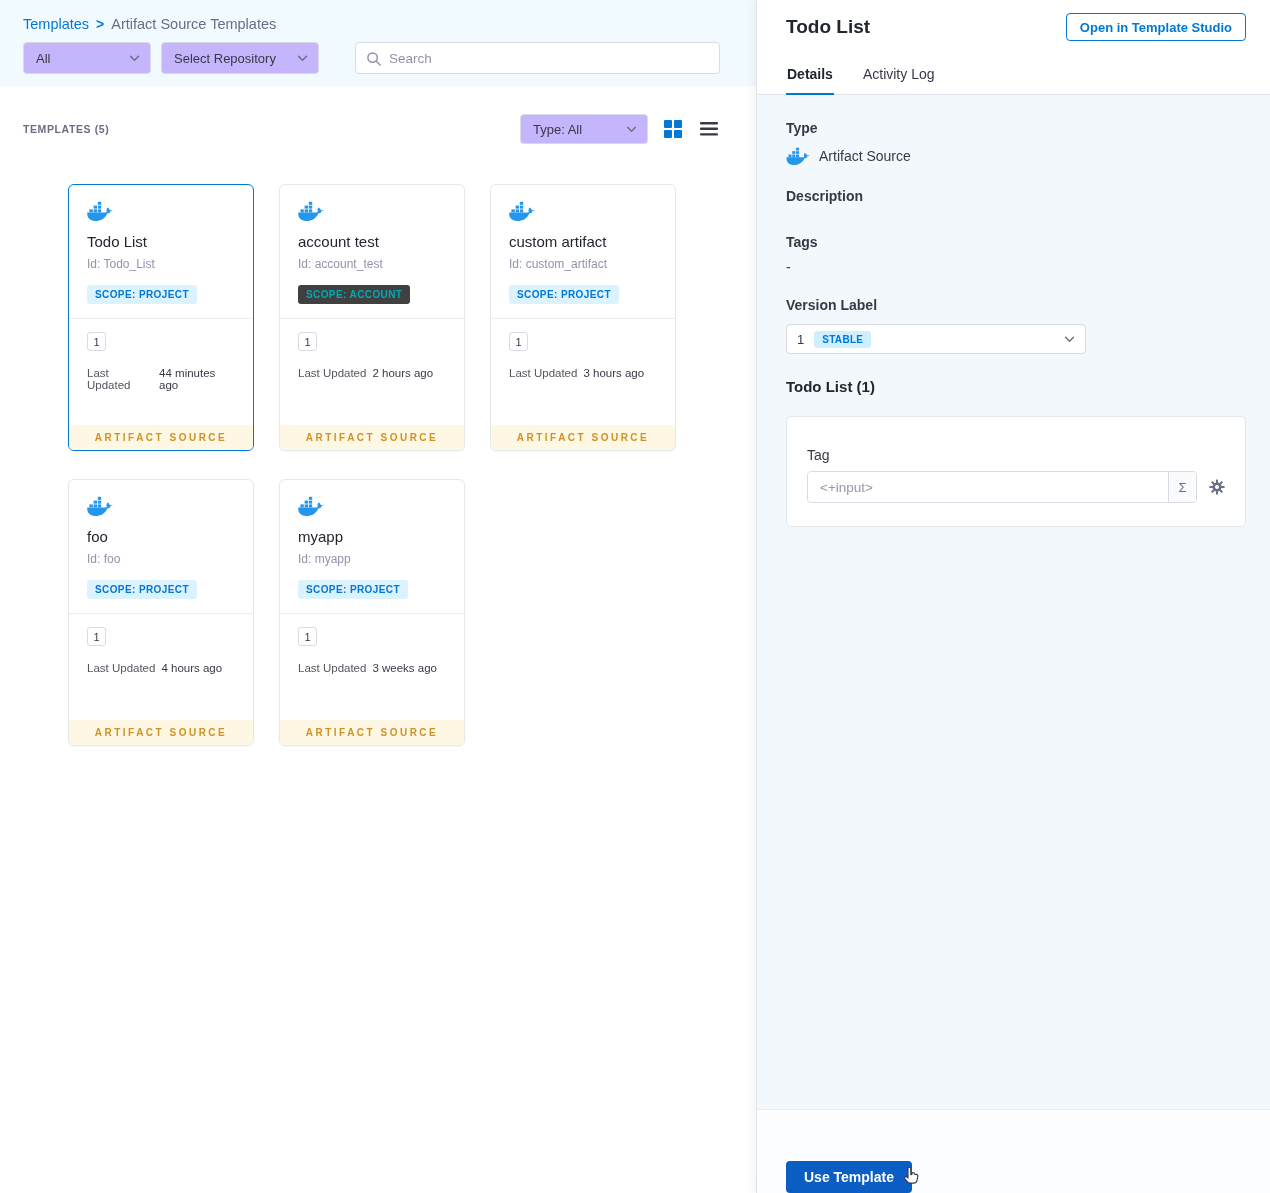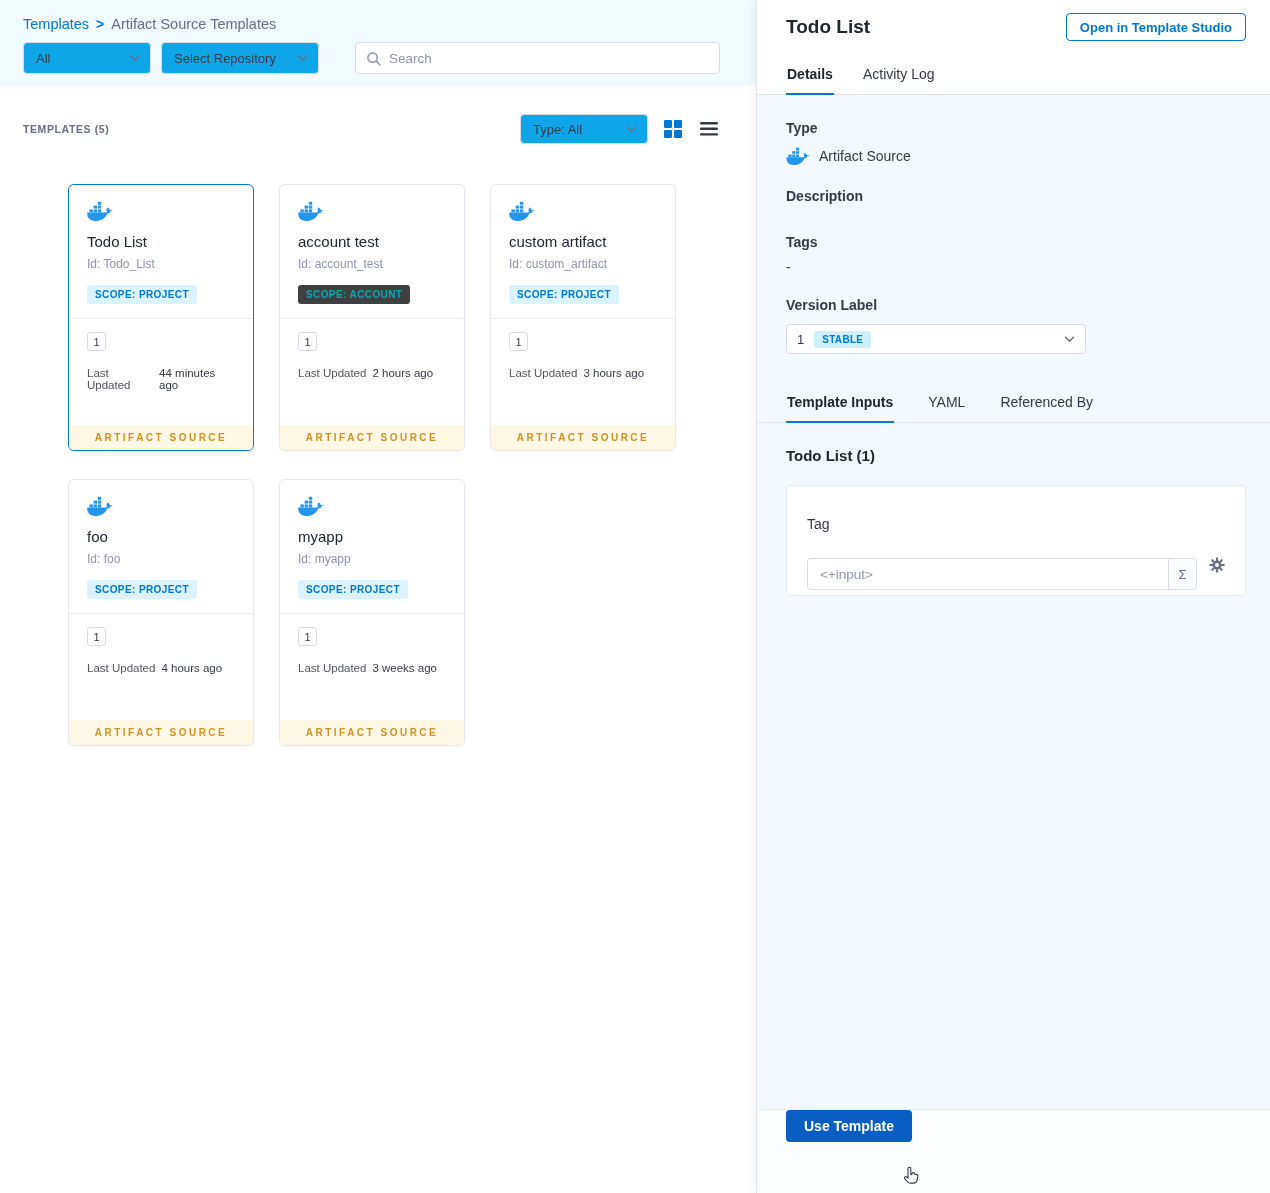--- a/index.html
+++ b/index.html
@@ -17,21 +17,21 @@
   .left-pane { position: absolute; left: 0; top: 0; width: 756px; height: 1193px; background: #fff; }
 
   .topbar { background: #f1fafe; padding: 16px 36px 12px 23px; height: 86px; }
   .breadcrumb { display: flex; align-items: center; gap: 7px; font-size: 14.5px; }
   .breadcrumb .bc-link { color: #0278d5; text-decoration: none; cursor: pointer; }
   .breadcrumb .bc-sep { color: #0278d5; font-weight: 700; font-size: 14px; }
   .breadcrumb .bc-current { color: #6b6d85; }
 
   .filters { display: flex; align-items: center; gap: 10px; margin-top: 10px; }
   .select {
-    background: #0ea5e9; border: 1px solid #d9dae5; border-radius: 4px; height: 32px;
+    background: #c4b5fd; border: 1px solid #d9dae5; border-radius: 4px; height: 32px;
     display: flex; align-items: center; gap: 8px; padding: 0 10px 0 12px;
     font-size: 13px; color: #383946; cursor: pointer;
   }
   .select .chev { color: #6b6d85; margin-left: auto; }
   .sel-scope { width: 128px; }
   .sel-repo { width: 158px; font-weight: 500; margin-right: 26px; }
   .searchbox {
     flex: 1; max-width: 380px; height: 32px; background: #fff; border: 1px solid #d9dae5;
     border-radius: 4px; display: flex; align-items: center; gap: 8px; padding: 6px 10px;
     color: #9293ab;
@@ -105,27 +105,27 @@
   .stable-badge { background: #cdeffe; color: #0278d5; font-size: 10px; font-weight: 700; letter-spacing: .3px; padding: 3px 8px; border-radius: 3px; }
   .vselect .chev { margin-left: auto; color: #6b6d85; }
 
   .dtabs2 { border-bottom: 1px solid #dfe2ea; padding: 0 29px; display: flex; gap: 33px; margin-top: 27px; }
 
   .dbody2 { padding: 24px 25px 0 29px; flex: 1; }
   .inputs-title { font-size: 15px; font-weight: 600; color: #22262e; margin-bottom: 21px; }
   .input-card { background: #fff; border: 1px solid #e3e7ee; border-radius: 5px; width: 460px; height: 111px; padding: 30px 20px 0; }
   .tag-label { font-size: 14px; color: #383946; margin-bottom: 8px; }
   .tag-row { display: flex; align-items: center; gap: 12px; }
-  .tag-input { width: 392px; height: 32px; border: 1px solid #d9dae5; border-radius: 4px; background: #fff; display: flex; align-items: stretch; overflow: hidden; margin-top: 18px; }
+  .tag-input { width: 392px; height: 32px; border: 1px solid #d9dae5; border-radius: 4px; background: #fff; display: flex; align-items: stretch; overflow: hidden; }
   .tag-input input { border: 0; outline: 0; flex: 1; padding: 0 12px; font-size: 13.5px; color: #9399a9; font-family: inherit; }
   .tag-suffix { width: 28px; border-left: 1px solid #d9dae5; display: flex; align-items: center; justify-content: center; color: #6b6d85; font-size: 13px; cursor: pointer; background: #fafbfd; }
   .gear-btn { border: 0; background: transparent; cursor: pointer; padding: 0; color: #6b6d85; }
   .gear-ic { fill: #6b6d85; }
 
-  .dfooter { height: 84px; background: #fbfdff; border-top: 1px solid #e9edf3; display: flex; align-items: flex-start; padding: 0 29px; }
+  .dfooter { height: 84px; background: #fbfdff; border-top: 1px solid #e9edf3; display: flex; align-items: flex-end; padding: 0 29px; }
   .use-btn {
     background: #0a5dc2; color: #fff; border: 0; border-radius: 4px; height: 32px; padding: 0 18px;
     font-size: 14px; font-weight: 700; cursor: pointer; font-family: inherit;
   }
 
   .cursor { position: absolute; left: 904px; top: 1167px; z-index: 50; pointer-events: none; }
 </style>
 </head>
 <body>
 
@@ -344,25 +344,20 @@
       <span class="vnum">1</span>
       <span class="stable-badge">STABLE</span>
       <span class="chev">
           <svg width="11" height="7">
             <use href="#chevdown"></use>
           </svg>
         </span>
     </div>
   </div>
 
-  <div class="dtabs2">
-    <div class="dtab active">Template Inputs</div>
-    <div class="dtab">YAML</div>
-    <div class="dtab">Referenced By</div>
-  </div>
 
   <div class="dbody2">
     <div class="inputs-title">Todo List (1)</div>
     <div class="input-card">
       <div class="tag-label">Tag</div>
       <div class="tag-row">
         <div class="tag-input">
           <input type="text" value="&lt;+input&gt;" style="">
           <span class="tag-suffix">Σ</span>
         </div>

